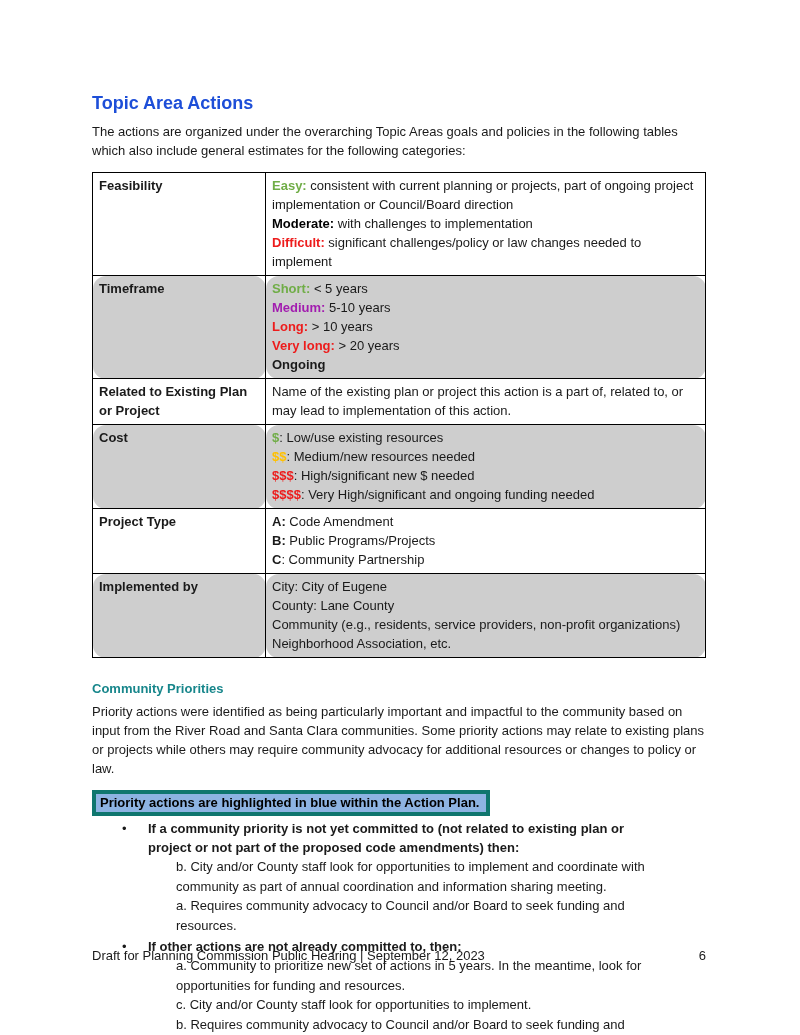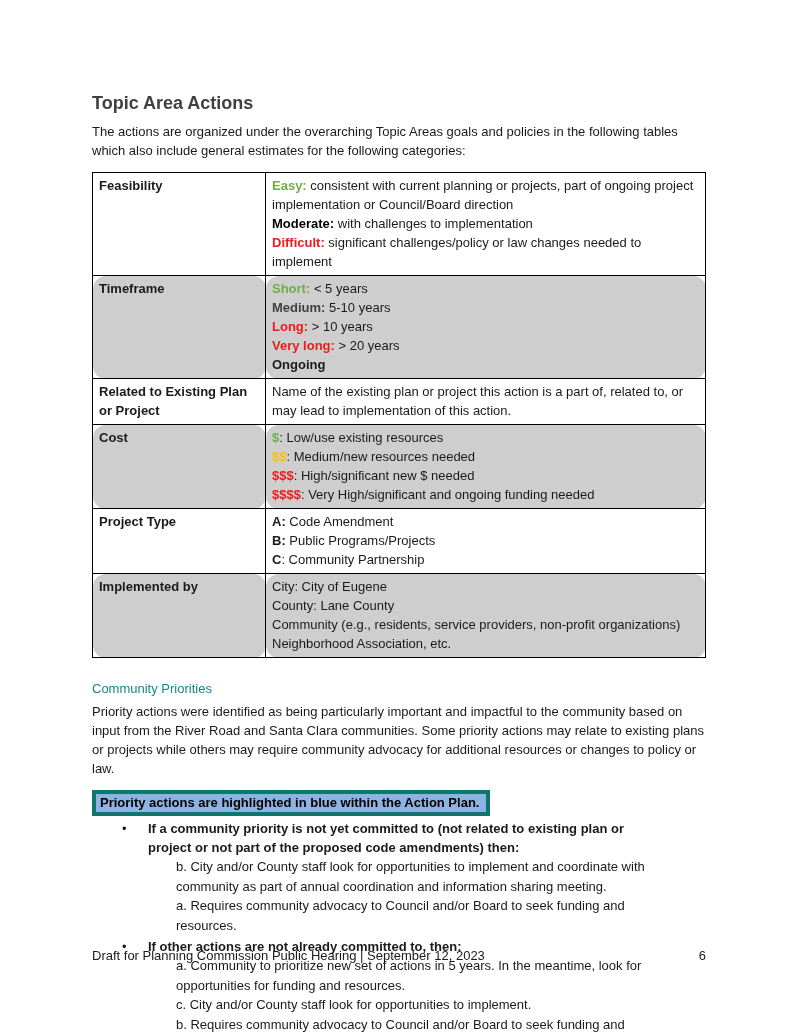--- a/index.html
+++ b/index.html
@@ -13,21 +13,21 @@
     color: #1a1a1a;
     overflow: hidden;
   }
   .content {
     padding: 92px 94px 0 92px;
   }
   h1.doc-title {
     font-size: 18px;
     line-height: 22px;
     font-weight: bold;
-    color: #404040;
+    color: #1d4ed8;
   }
   p.intro {
     margin-top: 8px;
     font-size: 13px;
     line-height: 19px;
     color: #1a1a1a;
   }
   table.legend {
     margin-top: 12px;
     width: 614px;
@@ -43,21 +43,21 @@
   table.legend td.label {
     width: 173px;
     font-weight: bold;
   }
   tr.shaded td { background: #CECECE; border-radius: 13px; }
   .bold { font-weight: bold; }
   h2.section-heading {
     margin-top: 22px;
     font-size: 13px;
     line-height: 18px;
-    font-weight: normal;
+    font-weight: bold;
     color: #17868B;
   }
   p.section-paragraph {
     margin-top: 4px;
     font-size: 13px;
     line-height: 19px;
   }
   .highlight-box {
     margin-top: 12px;
     display: inline-block;
@@ -115,21 +115,21 @@
             <td>
               <div><span class="bold" style="color: rgb(112, 173, 71);">Easy:</span><span> consistent with current planning or projects, part of ongoing project implementation or Council/Board direction</span></div>
               <div><span class="bold" style="color: #000000;">Moderate:</span><span> with challenges to implementation</span></div>
               <div><span class="bold" style="color: rgb(237, 28, 28);">Difficult:</span><span> significant challenges/policy or law changes needed to implement</span></div>
             </td>
           </tr>
           <tr class="shaded">
             <td class="label">Timeframe</td>
             <td>
               <div><span class="bold" style="color: rgb(112, 173, 71);">Short:</span><span> &lt; 5 years</span></div>
-              <div><span class="bold" style="color: #404040;">Medium:</span><span> 5-10 years</span></div>
+              <div><span class="bold" style="color: #a21caf;">Medium:</span><span> 5-10 years</span></div>
               <div><span class="bold" style="color: rgb(237, 28, 28);">Long:</span><span> &gt; 10 years</span></div>
               <div><span class="bold" style="color: rgb(237, 28, 28);">Very long:</span><span> &gt; 20 years</span></div>
               <div><span class="bold">Ongoing</span></div>
             </td>
           </tr>
           <tr>
             <td class="label">Related to Existing Plan or Project</td>
             <td>
               <div><span>Name of the existing plan or project this action is a part of, related to, or may lead to implementation of this action.</span></div>
             </td>

